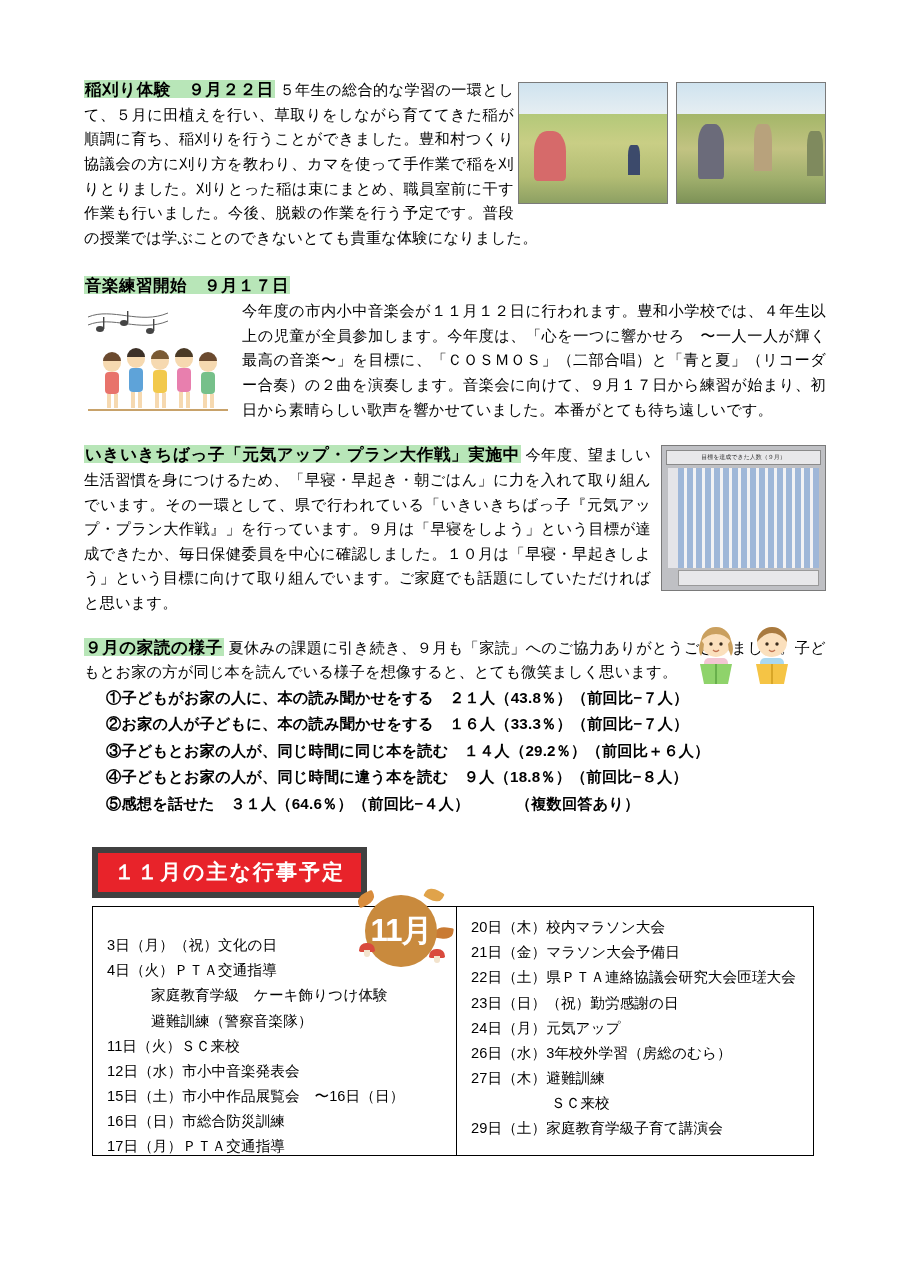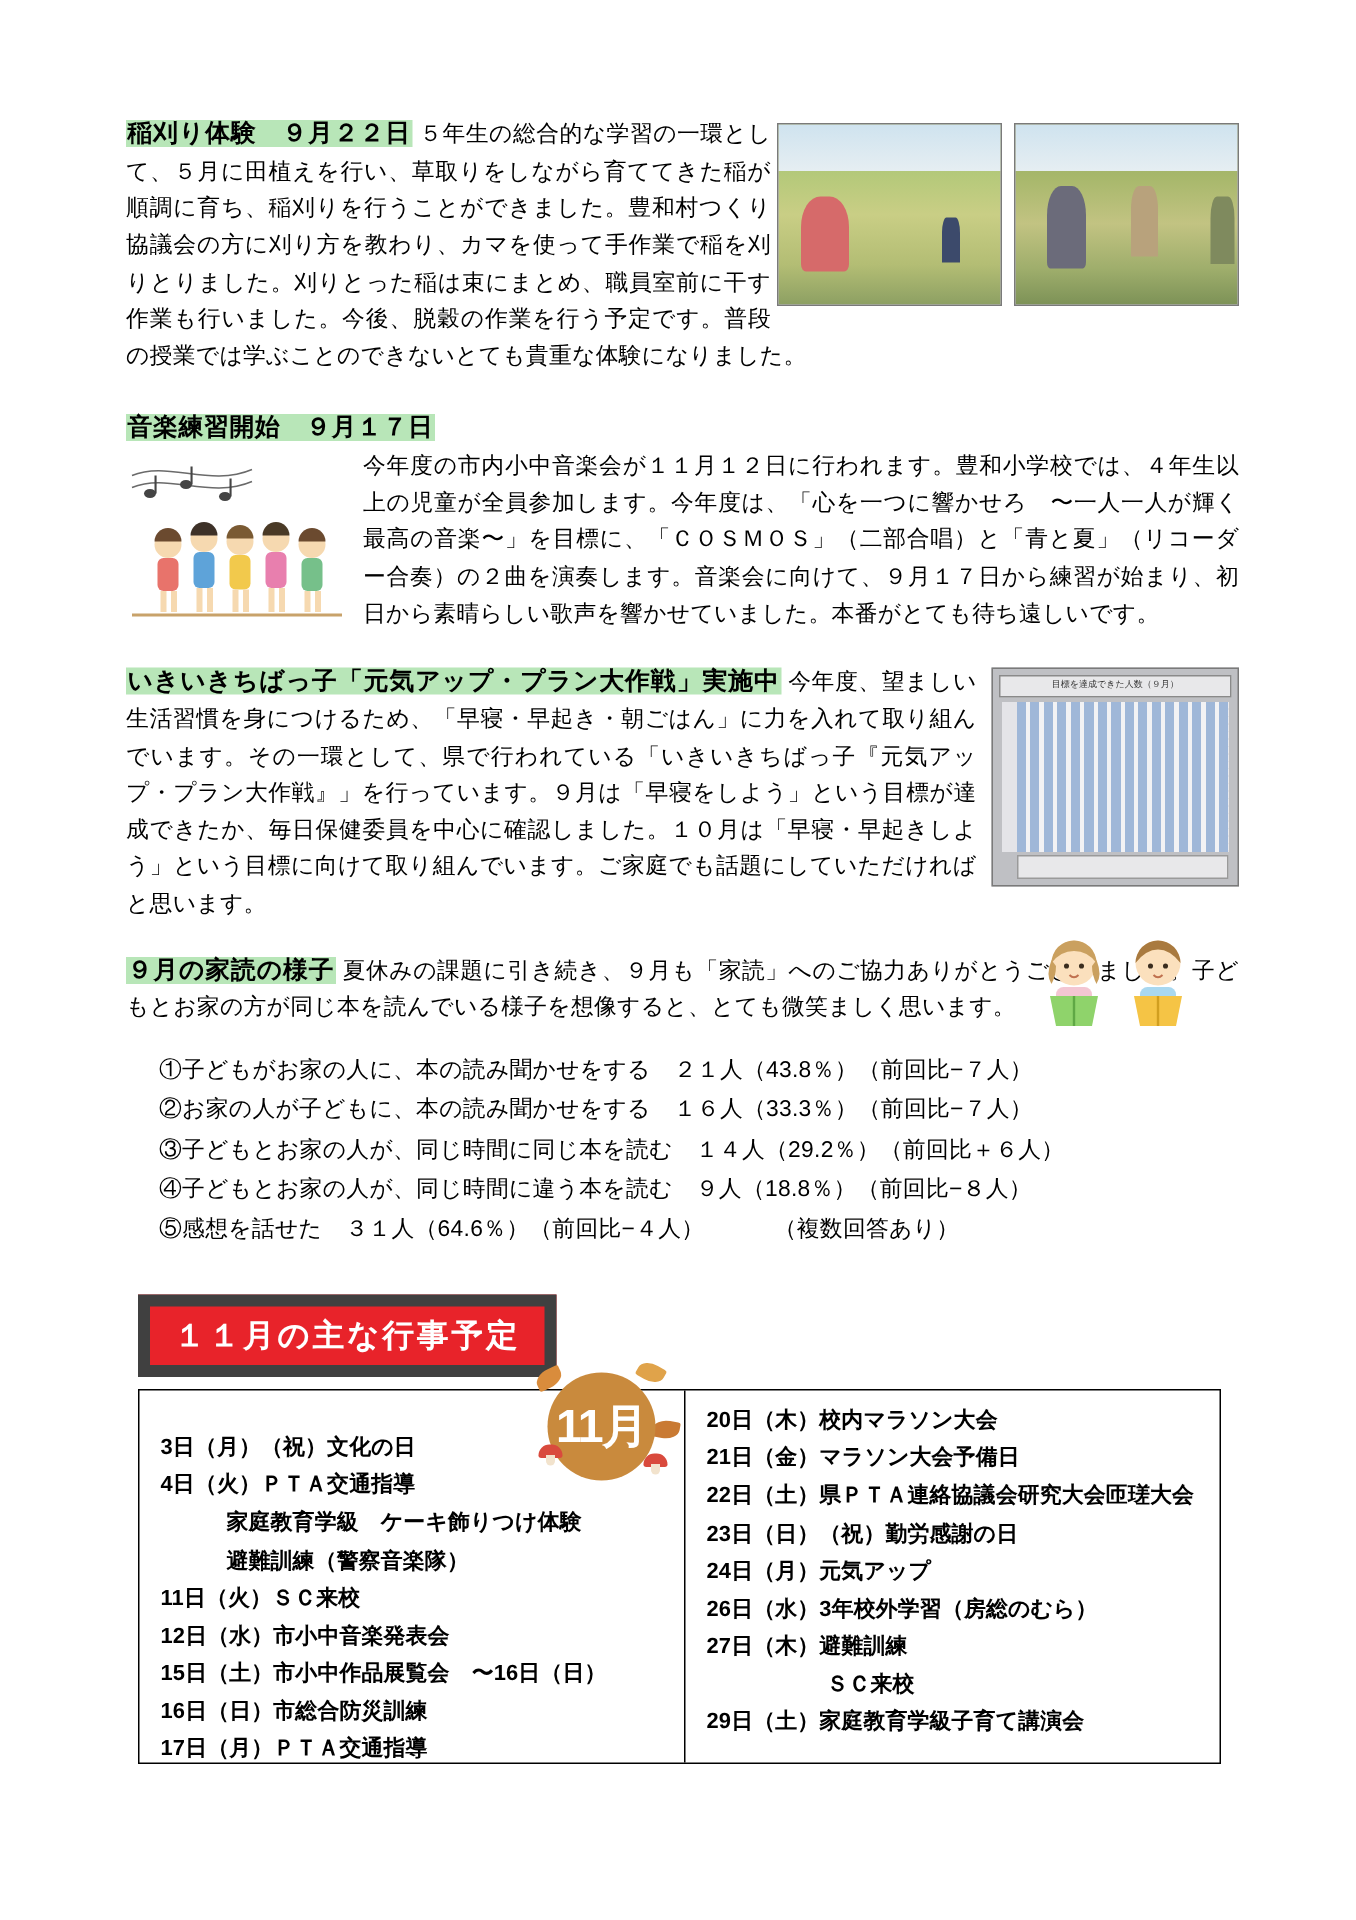--- a/index.html
+++ b/index.html
@@ -140,21 +140,21 @@
   
   .events-title {
     display: inline-block;
     background: #e8232a;
     color: #ffffff;
     font-weight: bold;
     font-size: 21px;
     letter-spacing: 2px;
     padding: 5px 16px 6px 16px;
     margin: 14px 0 8px 8px;
-    border: 8px solid #404040;
+    border: 6px solid #404040;
   }
   .events-box {
     position: relative;
     border: 1px solid #000;
     margin-left: 8px;
     width: 722px;
     height: 250px;
     box-sizing: border-box;
   }
   .events-box .divider {
@@ -165,21 +165,21 @@
   }
   .ev-col {
     position: absolute;
     top: 8px;
     font-size: 14.6px;
     line-height: 1.72;
     letter-spacing: 0.1px;
   }
   .ev-left { left: 14px; width: 340px; top: 26px; }
   .ev-right { left: 378px; width: 338px; top: 8px; }
-  .ev-item { white-space: nowrap; font-weight: bold; }
+  .ev-item { white-space: nowrap; }
   .ev-indent { padding-left: 44px; }
   .ev-indent2 { padding-left: 80px; }
 
   .nov-badge {
     position: absolute;
     left: 262px;
     top: -20px;
     width: 98px;
     height: 86px;
   }
@@ -297,21 +297,21 @@
         <span class="hl">いきいきちばっ子「元気アップ・プラン大作戦」実施中</span>
         <span>今年度、望ましい生活習慣を身につけるため、「早寝・早起き・朝ごはん」に力を入れて取り組んでいます。その一環として、県で行われている「いきいきちばっ子『元気アップ・プラン大作戦』」を行っています。９月は「早寝をしよう」という目標が達成できたか、毎日保健委員を中心に確認しました。１０月は「早寝・早起きしよう」という目標に向けて取り組んでいます。ご家庭でも話題にしていただければと思います。</span>
       </div>
     </div>
 
     <div class="section" style="margin-top:18px; position:relative;">
       <div class="body-text">
         <span class="hl">９月の家読の様子</span>
         <span>夏休みの課題に引き続き、９月も「家読」へのご協力ありがとうございました。子どもとお家の方が同じ本を読んでいる様子を想像すると、とても微笑ましく思います。</span>
       </div>
-      <div style="margin-top:16px;">
+      <div style="margin-top:0;font-weight:bold;">
         <div class="list-line">①子どもがお家の人に、本の読み聞かせをする　２１人（43.8％）（前回比−７人）</div>
         <div class="list-line">②お家の人が子どもに、本の読み聞かせをする　１６人（33.3％）（前回比−７人）</div>
         <div class="list-line">③子どもとお家の人が、同じ時間に同じ本を読む　１４人（29.2％）（前回比＋６人）</div>
         <div class="list-line">④子どもとお家の人が、同じ時間に違う本を読む　９人（18.8％）（前回比−８人）</div>
         <div class="list-line">⑤感想を話せた　３１人（64.6％）（前回比−４人）　　　（複数回答あり）</div>
       </div>
       <div class="kids-art" style="top:-18px;">
         <svg width="122" height="80" viewBox="0 0 122 80" xmlns="http://www.w3.org/2000/svg">
           <g>
             <circle cx="30" cy="26" r="15" fill="#fbe0bd"></circle>

